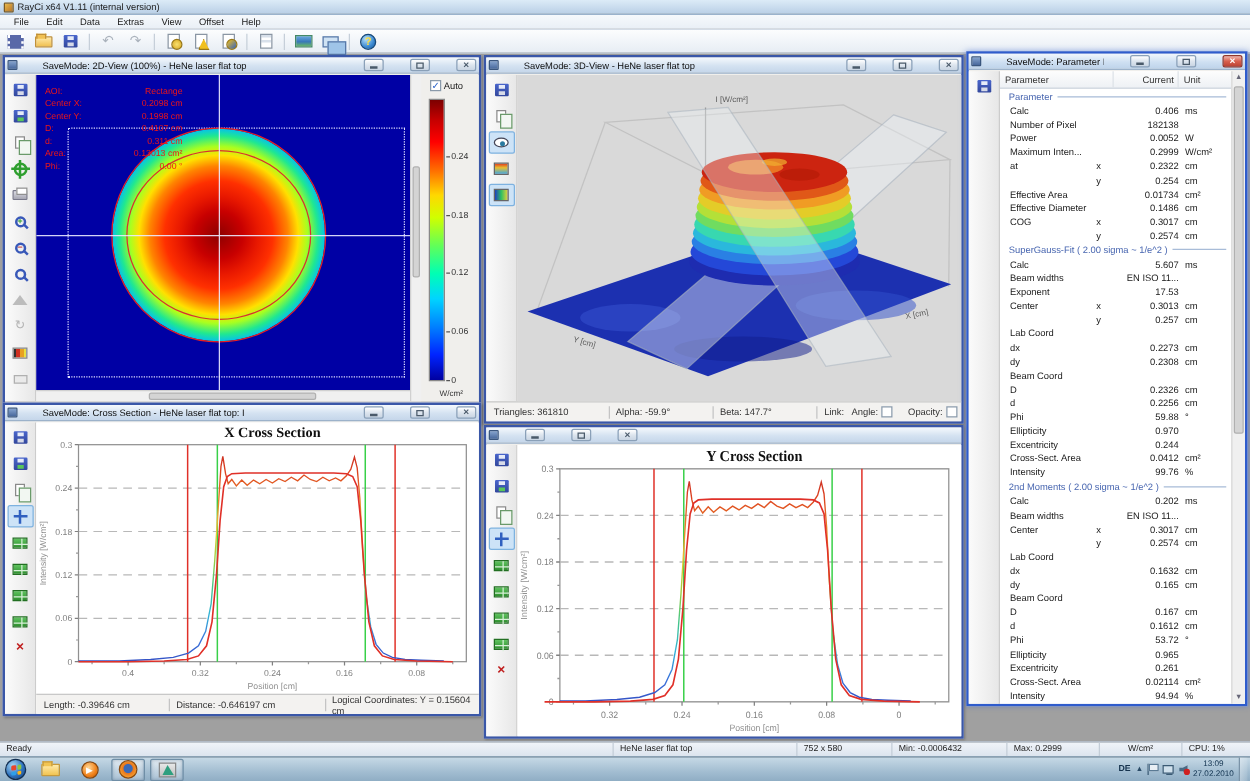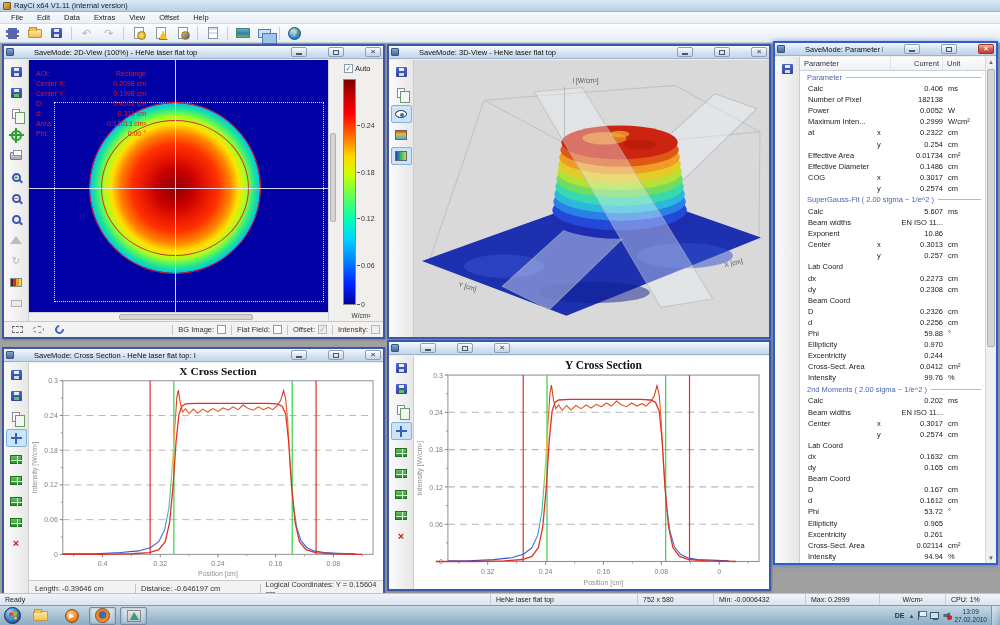--- a/index.html
+++ b/index.html
@@ -432,20 +432,33 @@
           <ellipse cx="190" cy="74" rx="22" ry="6" fill="#f08828" opacity="0.8"></ellipse>
           <ellipse cx="225" cy="80" rx="16" ry="5" fill="#b81c08" opacity="0.8"></ellipse>
           <ellipse cx="205" cy="70" rx="10" ry="3" fill="#f0b030" opacity="0.7"></ellipse>
           <polygon points="120,30 168,26 298,226 246,234" fill="rgba(240,244,248,0.38)" stroke="rgba(168,178,190,0.55)"></polygon>
           <text x="158" y="22" font-size="6.5" fill="#5a5a5a">I [W/cm²]</text>
           <text x="44" y="214" font-size="6.5" fill="#5a5a5a" transform="rotate(16 44 214)">Y [cm]</text>
           <text x="310" y="196" font-size="6.5" fill="#5a5a5a" transform="rotate(-12 310 196)">X [cm]</text>
         </svg>
       </div>
     </div>
+    <div class="bbar">
+      <span style="width:118px;padding-left:3px">Triangles: 361810</span>
+      <div class="bsep"></div>
+      <span style="width:96px">Alpha: -59.9°</span>
+      <div class="bsep"></div>
+      <span style="width:96px">Beta: 147.7°</span>
+      <div class="bsep"></div>
+      <span>Link:</span>
+      <span style="margin-left:6px">Angle:</span>
+      <div class="cb"></div>
+      <span style="margin-left:12px">Opacity:</span>
+      <div class="cb"></div>
+    </div>
   </div>
 </div>
 
 <div class="win active" style="left:773px;top:41px;width:225px;height:524px">
   <div class="tbar" style="background:linear-gradient(#f2f7fc,#cfe0f2 55%,#bed3ea)">
     <div class="ticon"></div>
     <div class="ttext">SaveMode: Parameter Results - HeNe laser flat top</div>
     <div class="wbtn">
         <div class="g-min"></div>
       </div>
@@ -547,21 +560,21 @@
               </div>
               <div class="prow">
                 <span class="c1">Beam widths</span>
                 <span class="c2"></span>
                 <span class="c3">EN ISO 11...</span>
                 <span class="c4"></span>
               </div>
               <div class="prow">
                 <span class="c1">Exponent</span>
                 <span class="c2"></span>
-                <span class="c3">10.86</span>
+                <span class="c3">17.53</span>
                 <span class="c4"></span>
               </div>
               <div class="prow">
                 <span class="c1">Center</span>
                 <span class="c2">x</span>
                 <span class="c3">0.3013</span>
                 <span class="c4">cm</span>
               </div>
               <div class="prow">
                 <span class="c1"></span>
@@ -734,21 +747,21 @@
         <div class="pvscroll">
           <div class="ar" style="top:0">▲</div>
           <div class="th"></div>
           <div class="ar" style="bottom:0">▼</div>
         </div>
       </div>
     </div>
   </div>
 </div>
 
-<div class="win" style="left:2px;top:347px;width:383px;height:251px">
+<div class="win" style="left:2px;top:322px;width:383px;height:251px">
   <div class="tbar">
     <div class="ticon"></div>
     <div class="ttext">SaveMode: Cross Section - HeNe laser flat top: I</div>
     <div class="wbtn">
         <div class="g-min"></div>
       </div>
     <div class="wbtn">
         <div class="g-max"></div>
       </div>
     <div class="wbtn">

